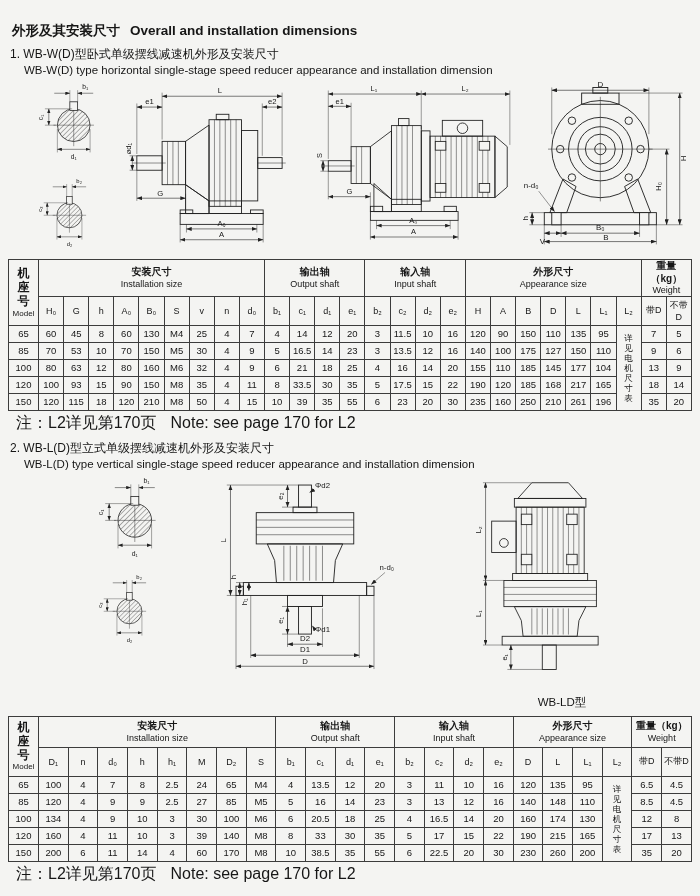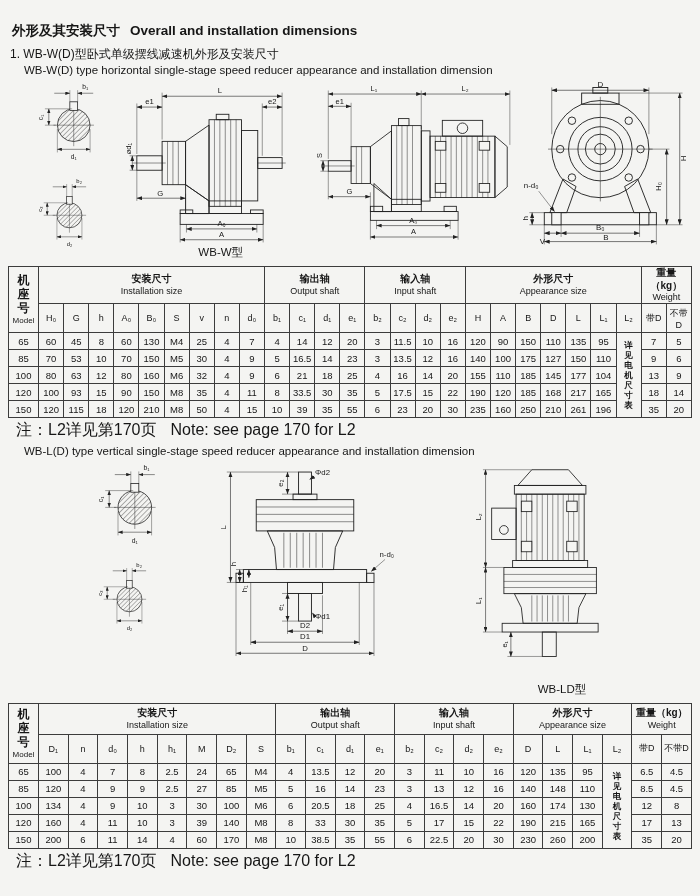--- a/index.html
+++ b/index.html
@@ -23,21 +23,21 @@
   table{border-collapse:collapse;width:684px;margin:6px 0 2px;table-layout:fixed;background:#f4f4f2;}
   th,td{border:1px solid #3c3c3c;text-align:center;vertical-align:middle;padding:0;overflow:hidden;}
   td{font-size:9.5px;height:16px;}
   .model-th{width:30px;}
   .model-zh{width:1em;margin:0 auto;word-break:break-all;line-height:1.15;font-size:12px;font-weight:bold;}
   .model-en{font-size:8px;font-weight:normal;}
   .group-th div:first-child{font-size:10px;font-weight:bold;line-height:1.25;}
   .group-th div:last-child{font-size:9px;font-weight:normal;line-height:1.2;}
   .group-th{height:30px;}
   .col-th{height:28px;font-size:9px;font-weight:normal;}
-  .merged-td .vert{width:1em;margin:0 auto;word-break:break-all;line-height:1.18;font-size:8.5px;font-weight:bold;}
+  .merged-td .vert{width:1em;margin:0 auto;word-break:break-all;line-height:1.18;font-size:8.5px;}
   .note{font-size:16px;margin:2px 0 4px 8px;}
   .note .note-en{margin-left:14px;}
 </style>
 </head>
 <body>
 
 <svg width="0" height="0" style="position:absolute" aria-hidden="true">
   <defs>
     <pattern id="hatch" width="4.5" height="4.5" patternUnits="userSpaceOnUse" patternTransform="rotate(45)">
       <line x1="0" y1="0" x2="0" y2="4.5" stroke="#2a2a2a" stroke-width="0.9"></line>
@@ -155,21 +155,20 @@
           <line class="dx" x1="67" y1="160" x2="67" y2="169"></line>
             <line class="dx" x1="145" y1="160" x2="145" y2="169"></line>
           <line class="dm" x1="67" y1="165" x2="145" y2="165" marker-start="url(#arw)" marker-end="url(#arw)"></line>
           <text x="106" y="162" text-anchor="middle">A₀</text>
           <line class="dx" x1="60" y1="160" x2="60" y2="180"></line>
             <line class="dx" x1="152" y1="160" x2="152" y2="180"></line>
           <line class="dm" x1="60" y1="177" x2="152" y2="177" marker-start="url(#arw)" marker-end="url(#arw)"></line>
           <text x="106" y="174" text-anchor="middle">A</text>
         </g>
       </svg>
-      <div class="caption">WB-W型</div>
     </div>
 
     <div style="width:205px">
       <svg width="200" viewBox="0 0 228 196">
         <g>
           <rect class="ln" x="14" y="92" width="26" height="12"></rect>
             <line class="th" x1="10" y1="98" x2="44" y2="98"></line>
           <rect class="ln" x="40" y="76" width="22" height="42"></rect>
           <line class="th" x1="46" y1="76" x2="46" y2="118"></line>
             <line class="th" x1="52" y1="76" x2="52" y2="118"></line>
@@ -525,20 +524,21 @@
           <td>35</td>
           <td>20</td>
         </tr>
       </tbody>
     </table>
   <div class="note">
     <span>注：L2详见第170页</span><span class="note-en">Note: see page 170 for L2</span>
   </div>
 
   <div>
+    <div class="sec-zh">2. WB-L(D)型立式单级摆线减速机外形及安装尺寸</div>
     <div class="sec-en">WB-L(D) type vertical single-stage speed reducer appearance and installation dimension</div>
   </div>
 
   <div class="figrow">
     <div class="shaftcol" style="margin-left:86px;width:96px">
       <svg width="76" viewBox="0 0 95 112">
         <g>
           <line class="th" x1="51" y1="31" x2="51" y2="85"></line>
             <line class="th" x1="25" y1="58" x2="77" y2="58"></line>
           <circle class="hf" cx="51" cy="58" r="21"></circle>

